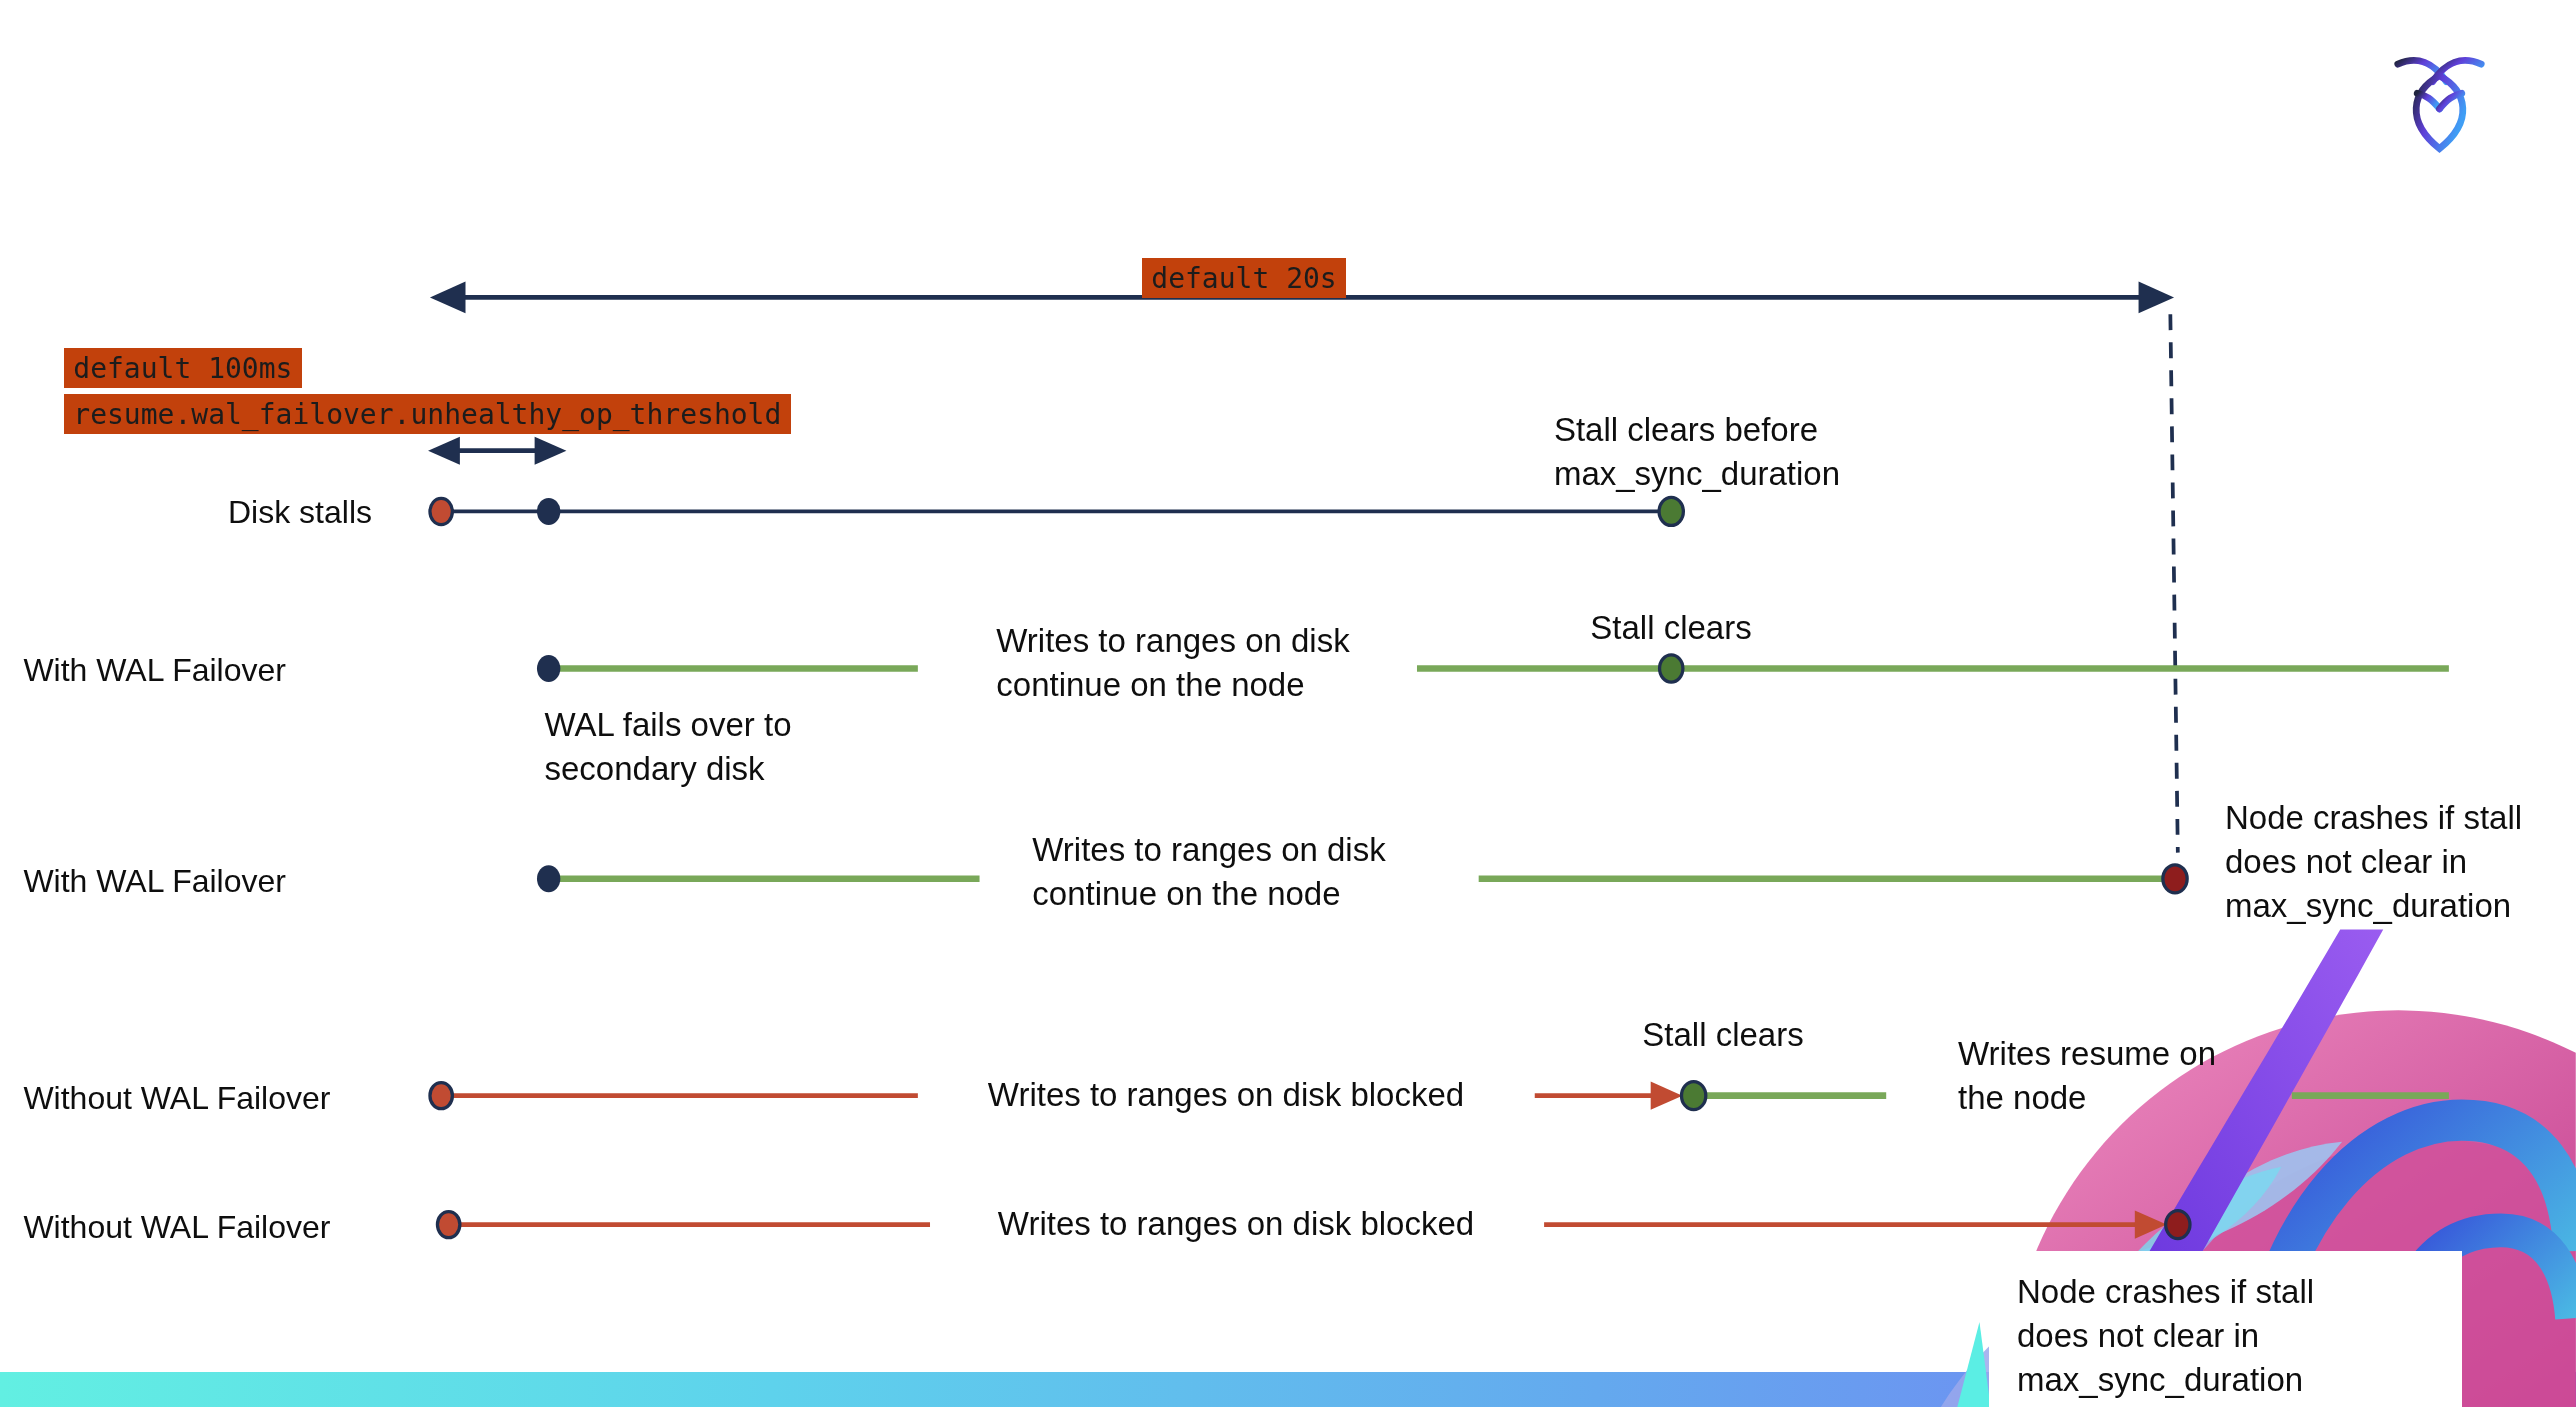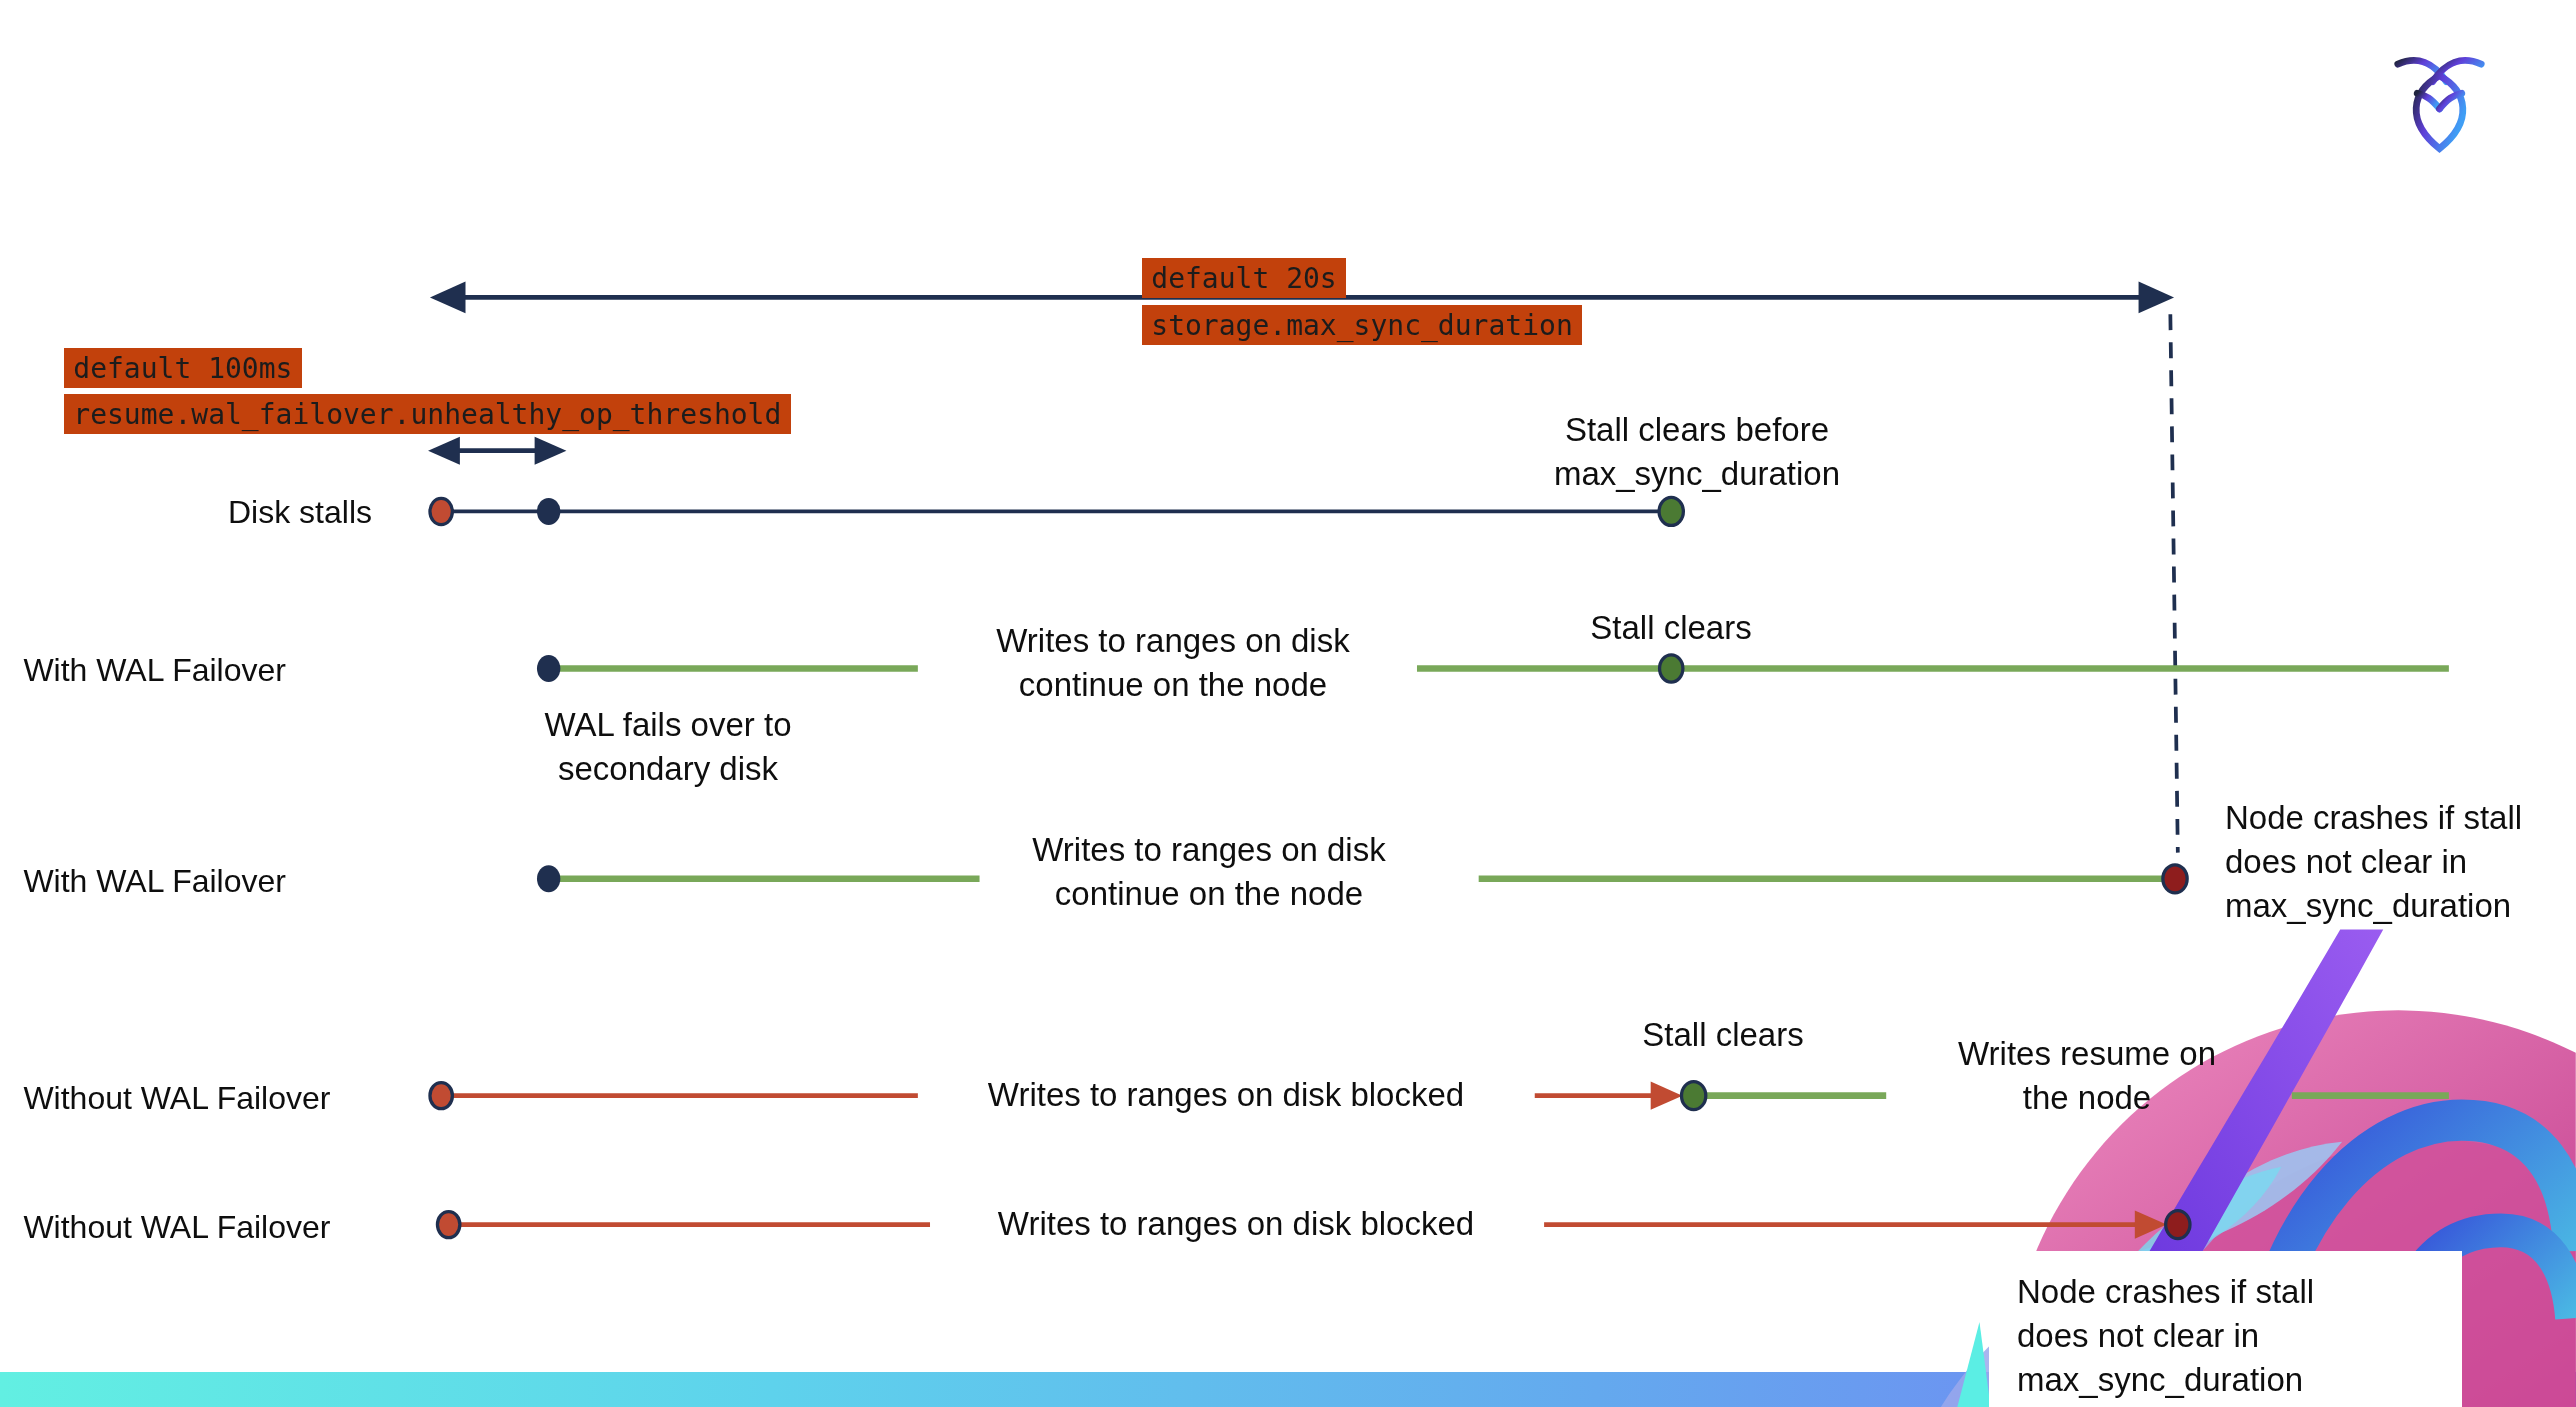--- a/index.html
+++ b/index.html
@@ -6,21 +6,21 @@
   .stage{position:relative;width:2576px;height:1408px;overflow:hidden;
          font-family:"Liberation Sans",sans-serif;color:#111;background:#fff;}
   .abs{position:absolute;}
   .title{font-family:"DejaVu Sans","Liberation Sans",sans-serif;font-weight:700;
          font-size:93px;letter-spacing:-2.8px;color:#0b0b0b;white-space:nowrap;}
   .code-line{display:inline-block;font-family:"DejaVu Sans Mono","Liberation Mono",monospace;
          font-size:28px;color:#1c1c1c;background:#c2410c;padding:3.7px 9.3px;white-space:pre;}
   .code-stack .code-line{display:table;margin-bottom:5.6px;margin-left:28px;}
   .rowlabel{font-size:32px;color:#0e0e0e;white-space:nowrap;}
   .note{font-size:33px;line-height:44px;color:#0e0e0e;white-space:pre-line;}
-  .center{text-align:center;transform:translateX(-50%);}
+  .center{text-align:left;transform:translateX(-50%);}
   .notebox{background:#ffffff;padding:18.7px 24px 15px 28px;}
   .bottom-bar{left:0;top:1372px;width:2576px;height:36px;
      background:linear-gradient(90deg,#62efe2 0%,#5ed2ec 30%,#64a9ee 62%,#6e8ef2 82%,#7a57f0 100%);}
   svg{display:block;}
 </style>
 </head>
 <body>
 
 <div class="stage">
 
@@ -117,23 +117,20 @@
       <path d="M 50 25 C 21 41 15 72 50 100 C 85 72 79 41 50 25"></path>
       <path d="M 50 59 L 50 99"></path>
       <path d="M 50 59 C 42 49 36 45 27 43"></path>
       <path d="M 50 59 C 58 49 64 45 73 43"></path>
     </g>
   </svg>
 
   <div class="abs" style="left:1142px;top:258px;">
     <span class="code-line">default 20s</span>
   </div>
-  <div class="abs" style="left:1142px;top:305px;">
-    <span class="code-line">storage.max_sync_duration</span>
-  </div>
   <div class="abs code-stack" style="left:36px;top:348px;">
     <span class="code-line">default 100ms</span>
     <span class="code-line">resume.wal_failover.unhealthy_op_threshold</span>
   </div>
 
   <div class="abs rowlabel" style="left:228px;top:494px;">Disk stalls</div>
   <div class="abs rowlabel" style="left:23.4px;top:652px;">With WAL Failover</div>
   <div class="abs rowlabel" style="left:23.4px;top:863px;">With WAL Failover</div>
   <div class="abs rowlabel" style="left:23.4px;top:1080px;">Without WAL Failover</div>
   <div class="abs rowlabel" style="left:23.4px;top:1209px;">Without WAL Failover</div>

